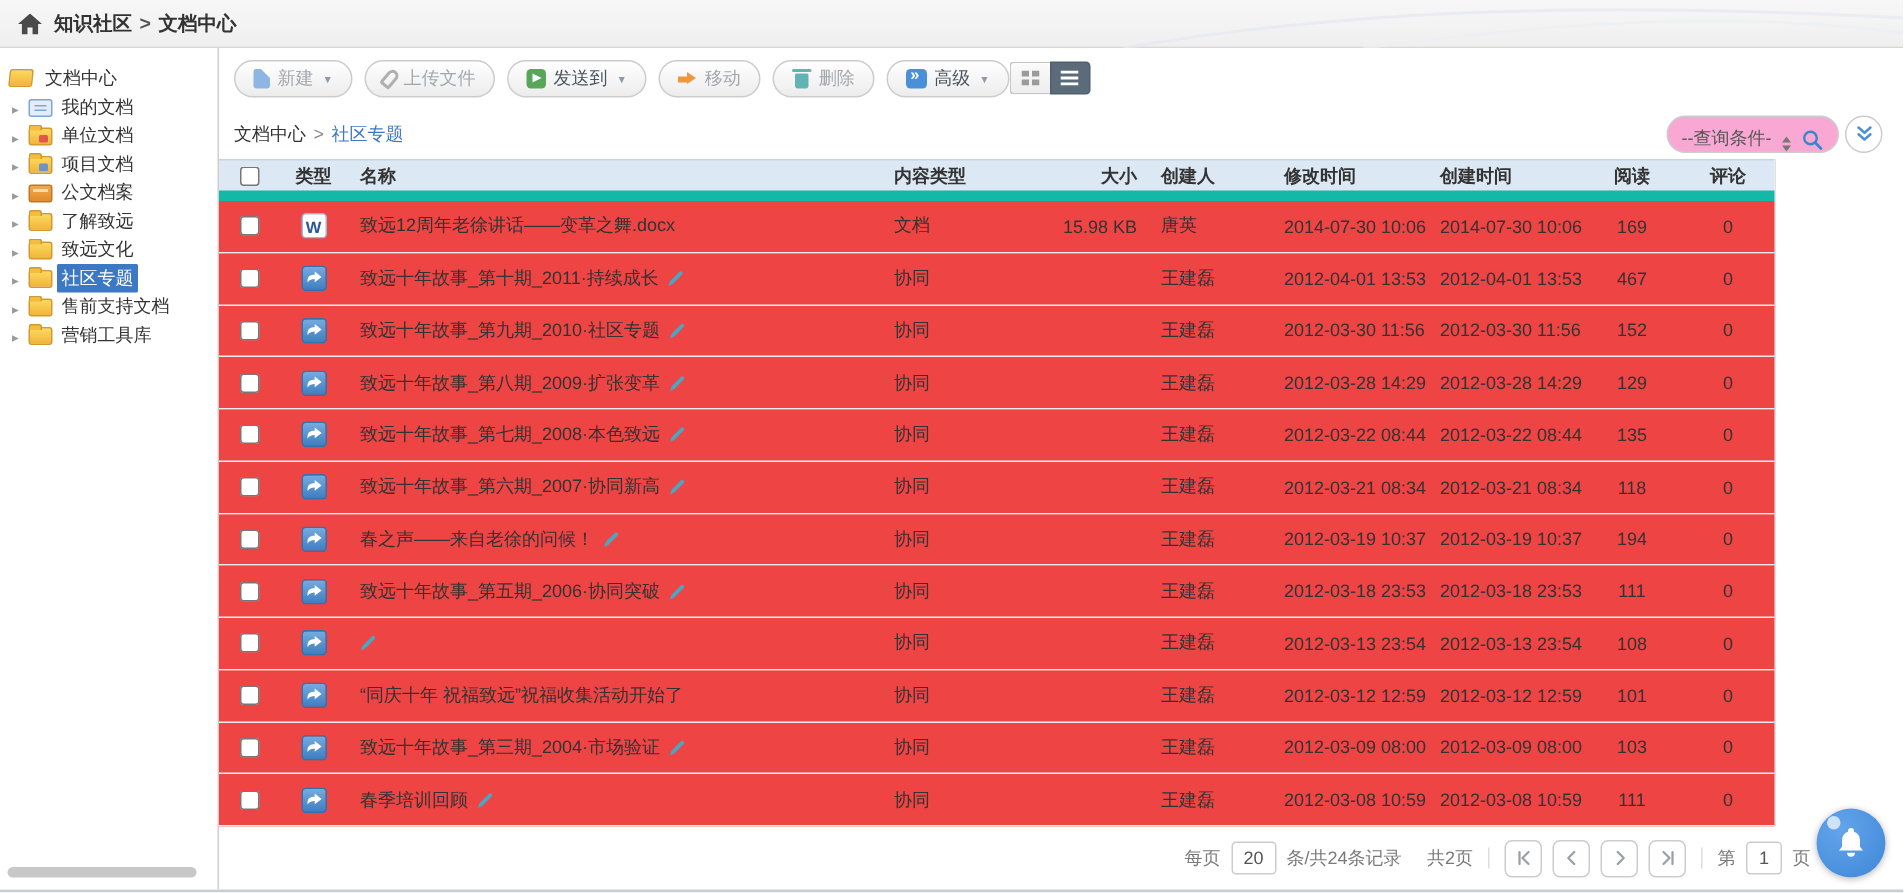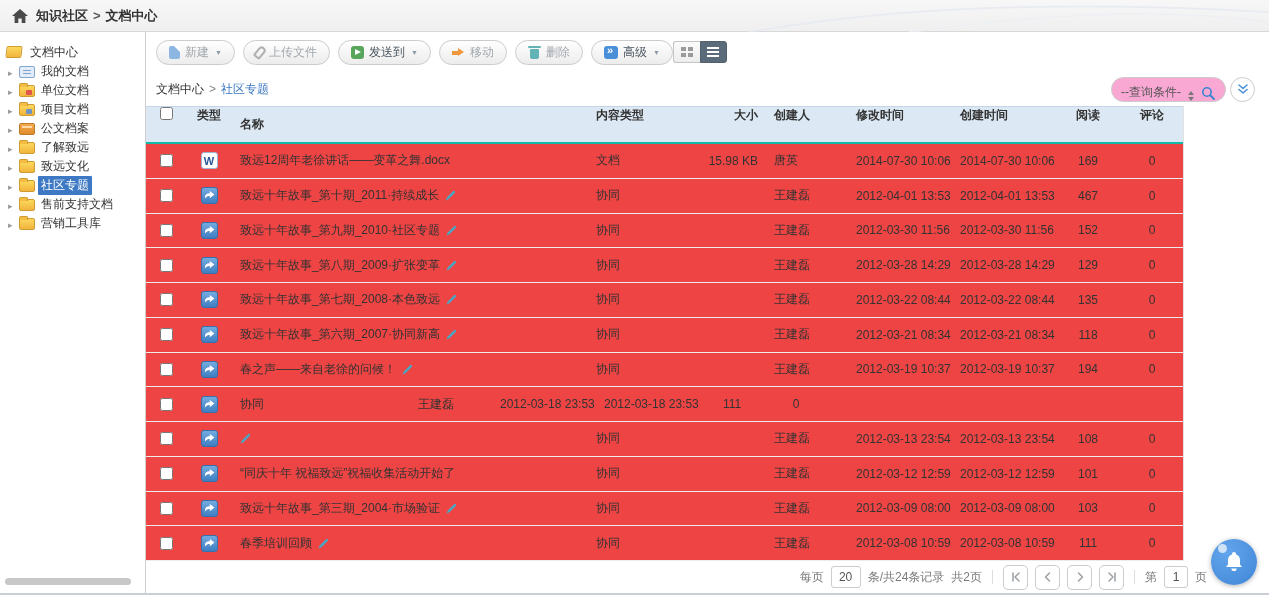--- a/index.html
+++ b/index.html
@@ -79,21 +79,21 @@
   .filter-pill{display:flex;align-items:flex-end;height:25px;border:1px solid #cccccc;border-radius:13px;padding:0 9px;gap:7px;background:#f9a8d4}
   .filter-label{color:#555;cursor:pointer}
   .updown{display:inline-flex;flex-direction:column;gap:2px;cursor:pointer}
   .updown::before{content:"";border-left:3.5px solid transparent;border-right:3.5px solid transparent;border-bottom:4px solid #777}
   .updown::after{content:"";border-left:3.5px solid transparent;border-right:3.5px solid transparent;border-top:4px solid #777}
   .sbtn{border:none;background:none;cursor:pointer;display:flex;align-items:center;padding:0}
   .expand-btn{width:25px;height:25px;margin-left:4px;border-radius:50%;border:1px solid #cccccc;background:#fff;display:flex;align-items:center;justify-content:center;cursor:pointer}
 
   
   .table{flex:0 0 auto;width:1038px;border-right:1px solid #e2e2e2}
-  .thead{display:flex;height:38px;background:#dce8f3;border-top:1px solid #c3d5e6;border-bottom:2px solid #14b8a6;font-weight:bold;color:#333}
+  .thead{display:flex;align-items:center;height:28px;background:#dce8f3;border-top:1px solid #c3d5e6;border-bottom:7px solid #14b8a6;font-weight:bold;color:#333}
   .trow{display:flex;align-items:center;height:34.75px;border-bottom:1px solid #ececec;background:#ef4444}
   .cell{padding:0 8px;white-space:nowrap;overflow:hidden;flex:0 0 auto}
   .col-sel{width:40px;display:flex;justify-content:center;padding:0}
   .col-type{width:46px;display:flex;justify-content:center;padding:0}
   .col-name{width:356px;display:flex;align-items:center;gap:6px}
   .col-ctype{width:90px}
   .col-size{width:88px;text-align:right}
   .col-creator{width:82px}
   .col-mod{width:104px}
   .col-cre{width:104px}
@@ -107,21 +107,21 @@
   .type-icon.word{background:#fff;border:1px solid #9db8d6}
   .type-icon.word .wglyph::before{content:"W";color:#2b579a;font-weight:bold;font-size:11px}
   .type-icon.collab{background:linear-gradient(#74abdf,#3f7ec2);border:1px solid #3471ad}
 
   
   .footer{flex:1;display:flex;align-items:center;justify-content:flex-end;gap:7px;padding-right:62px;color:#7a7a7a}
   .pinput{width:30px;height:22px;border:1px solid #cccccc;border-radius:3px;text-align:center;color:#555;background:#fff}
   .pinput.small{width:24px}
   .pbtn{width:25px;height:25px;border:1px solid #cccccc;border-radius:5px;background:#fff;display:flex;align-items:center;justify-content:center;cursor:pointer}
   .vsep{width:1px;height:14px;background:#dddddd;margin:0 3px}
-  .gap-l{}
+  .gap-l{margin-left:10px}
 
   
   .fab{position:absolute;right:12px;bottom:8px;width:46px;height:46px;border-radius:50%;border:none;background:radial-gradient(circle at 35% 30%,#63a5ec,#3f86d6);display:flex;align-items:center;justify-content:center;cursor:pointer;box-shadow:0 1px 5px rgba(0,0,0,.3)}
   .fab-badge{position:absolute;top:5px;left:7px;width:9px;height:9px;border-radius:50%;background:#cfe3f7}
 </style>
 </head>
 <body>
 
 <div class="app">
 
@@ -509,20 +509,28 @@
 
             <div class="trow">
               <span class="cell col-sel">
                 <input type="checkbox" class="cbx" style="">
               </span>
               <span class="cell col-type">
                 <span class="type-icon collab">
 
                   <svg class="cglyph" width="11" height="11" viewBox="0 0 11 11">
                     <path d="M1 7.2 C1 4.2 3 3.2 5.8 3.2 V1 L10.4 4.6 5.8 8.2 V6 C3.8 6 2.4 6.4 1 8.4 Z" fill="#ffffff"></path>
+                  </svg>
+                </span>
+              </span>
+              <span class="cell col-name">
+                <span class="doc-name">致远十年故事_第五期_2006·协同突破</span>
+                <span class="pencil-wrap">
+                  <svg width="11" height="11" viewBox="0 0 11 11">
+                    <path d="M0.6 10.6 L1.7 7.5 L8 1.2 a1.15 1.15 0 0 1 1.65 0 l0.15 0.15 a1.15 1.15 0 0 1 0 1.65 L3.5 9.3 Z" fill="#4aa6c2"></path>
                   </svg>
                 </span>
               </span>
               <span class="cell col-ctype">协同</span>
               <span class="cell col-size"></span>
               <span class="cell col-creator">王建磊</span>
               <span class="cell col-mod">2012-03-18 23:53</span>
               <span class="cell col-cre">2012-03-18 23:53</span>
               <span class="cell col-reads">111</span>
               <span class="cell col-com">0</span>

